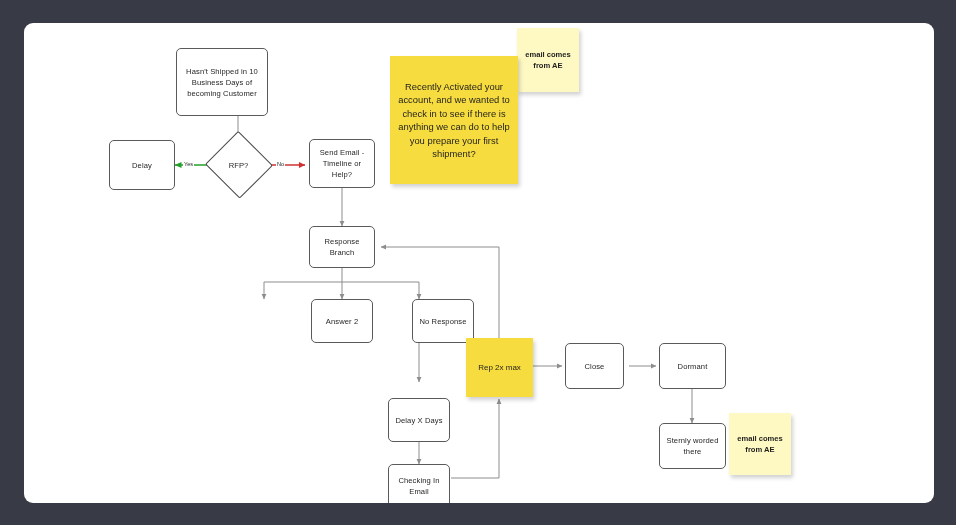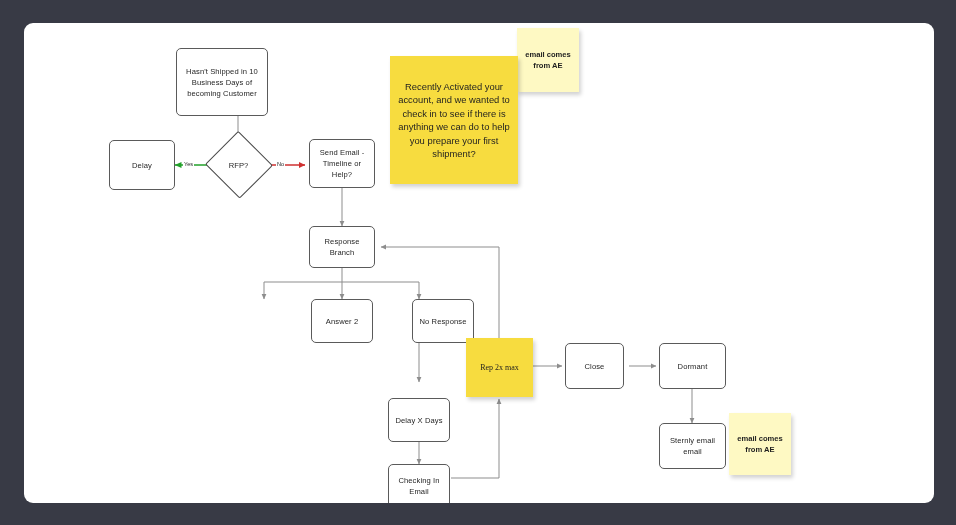--- a/index.html
+++ b/index.html
@@ -83,21 +83,21 @@
     justify-content: center;
     text-align: center;
     color: #1f1f1f;
     box-shadow: 2px 3px 4px rgba(0,0,0,0.18);
     padding: 4px 6px;
   }
   .note.yellow { background: #f7dc3f; }
   .note.orange { background: #fef9c3; font-weight: bold; }
   .note.big    { font-size: 9.4px; line-height: 13.5px; }
   .note.small  { font-size: 7.6px; line-height: 11px; }
-  .note.mid    { font-size: 8px;  line-height: 11px; font-family: Liberation Serif, serif; }
+  .note.mid    { font-size: 8px;  line-height: 11px; }
 
   
   .edge-label {
     position: absolute;
     font-size: 5.6px;
     color: #1f1f1f;
     background: #fff;
     padding: 0 1px;
     white-space: nowrap;
   }
@@ -174,21 +174,21 @@
       <div class="node thick" style="left:364px; top:276px; width:62px; height:44px;margin-left:24px;">No Response</div>
 
       <div class="node thick" style="left:364px; top:359px; width:62px; height:44px;margin-top:16px;">Delay X Days</div>
 
       <div class="node thick" style="left:364px; top:441px; width:62px; height:44px;">Checking In Email</div>
 
       <div class="node thick" style="left:541px; top:320px; width:59px; height:46px;">Close</div>
 
       <div class="node thick" style="left:635px; top:320px; width:67px; height:46px;">Dormant</div>
 
-      <div class="node thick" style="left:635px; top:400px; width:67px; height:46px;">Sternly email email</div>
+      <div class="node thick" style="left:635px; top:400px; width:67px; height:46px;">Sternly worded there</div>
 
       <div class="note orange small" style="left:493px; top:5px; width:62px; height:64px;">email comes from AE</div>
 
       <div class="note yellow big" style="left:366px; top:33px; width:128px; height:128px;">Recently Activated your account, and we wanted to check in to see if there is anything we can do to help you prepare your first shipment?</div>
 
       <div class="note yellow mid" style="left:442px; top:315px; width:67px; height:59px;">Rep 2x max</div>
 
       <div class="note orange small" style="left:705px; top:390px; width:62px; height:62px;">email comes from AE</div>
 
       <div class="edge-label" style="left:159px; top:138px;">Yes</div>

